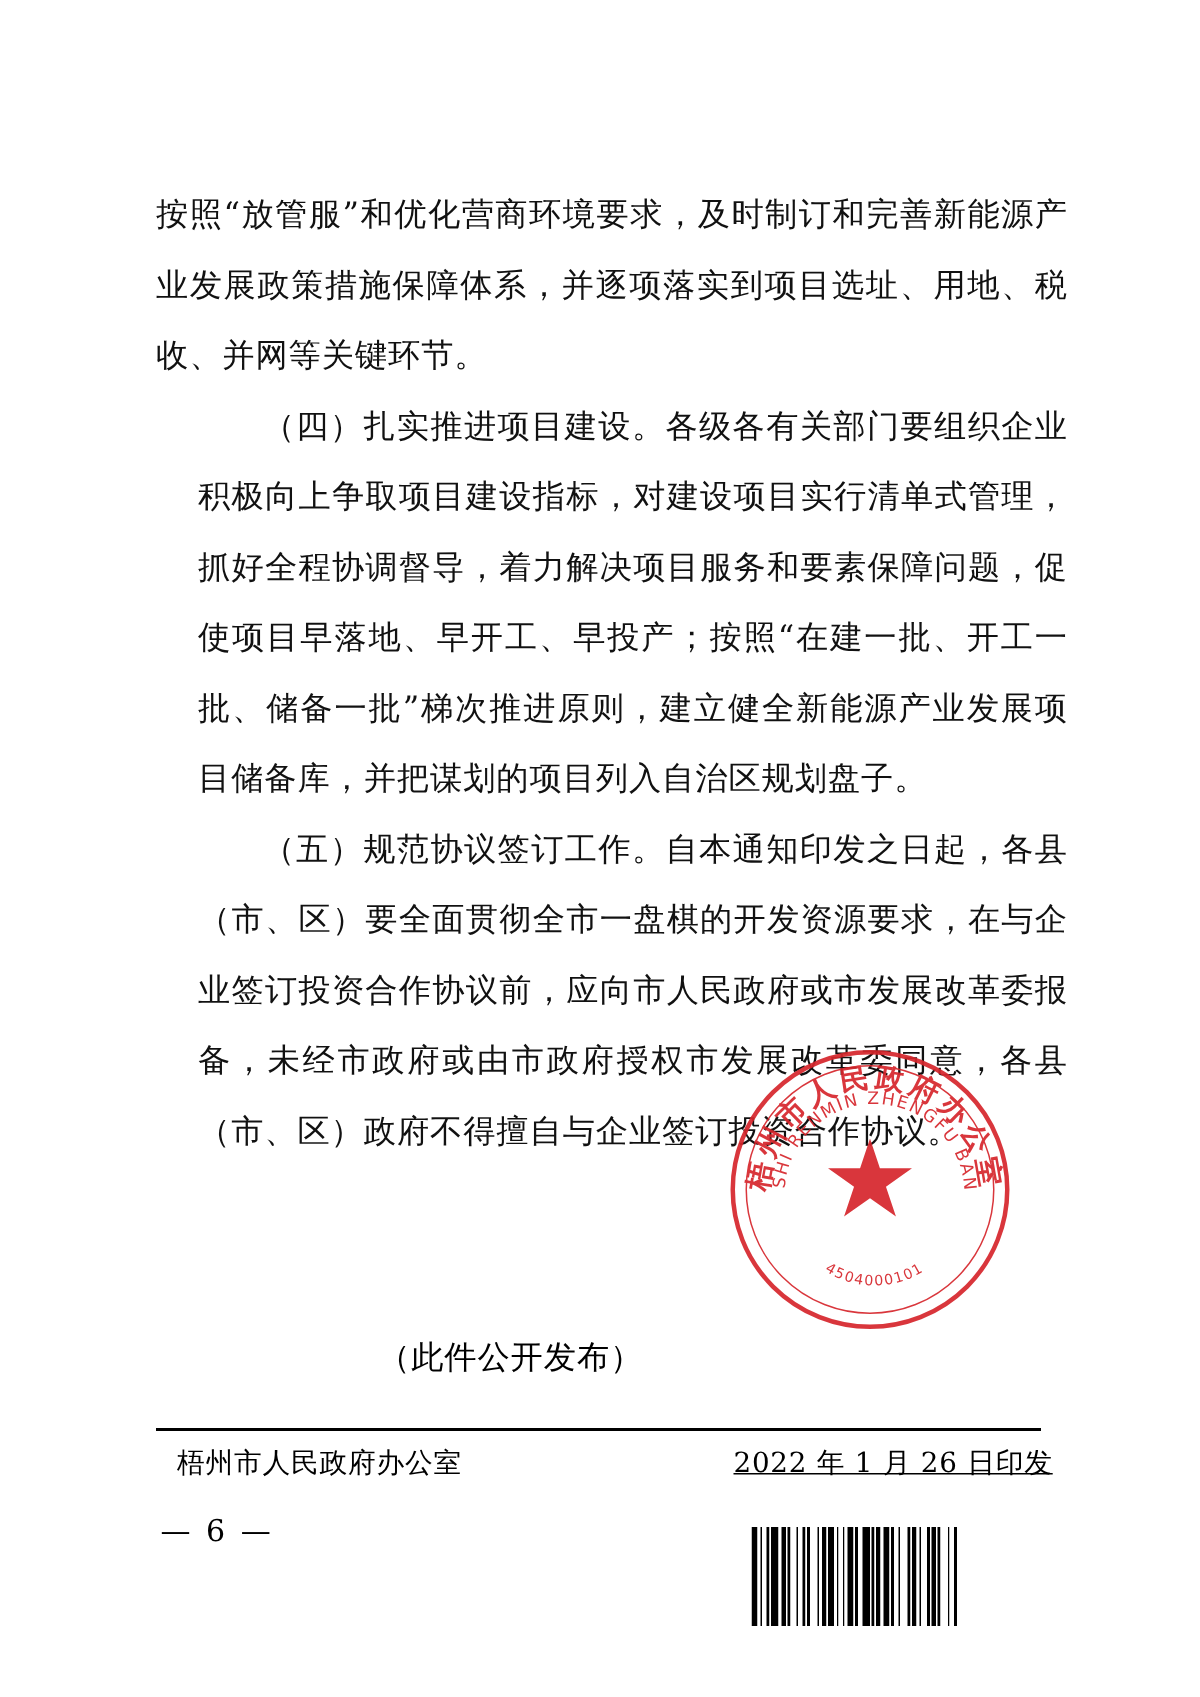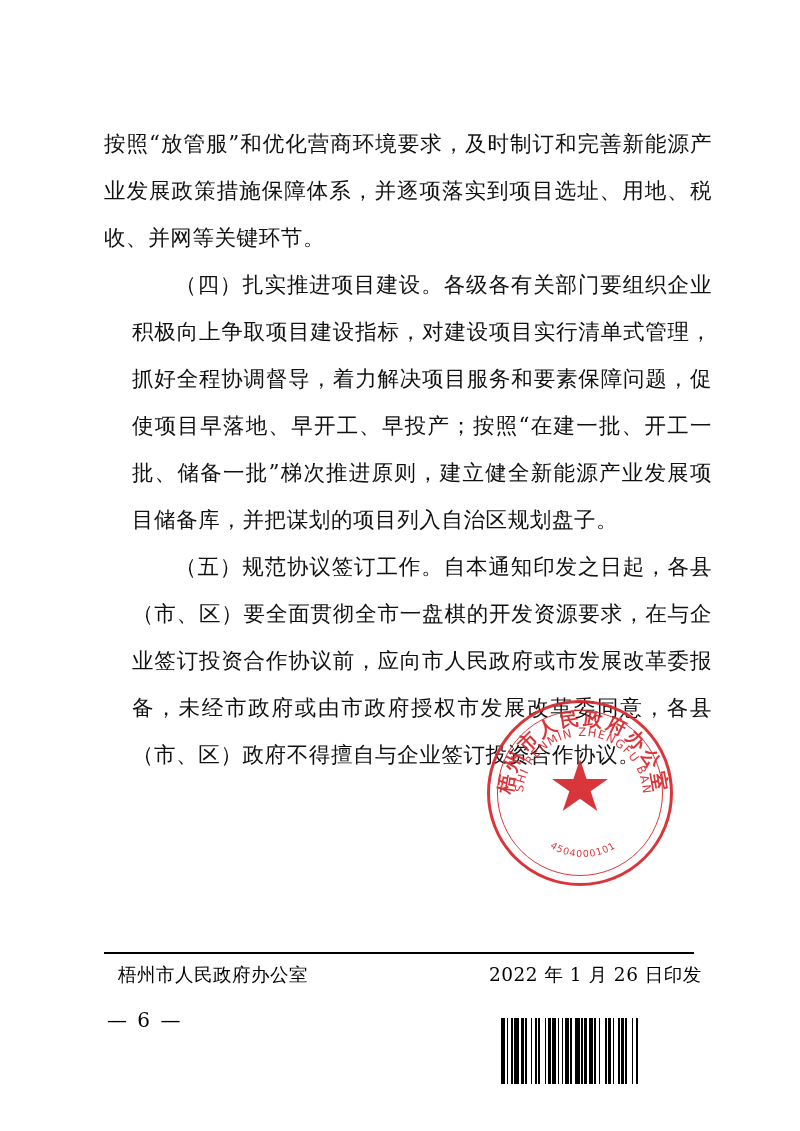--- a/index.html
+++ b/index.html
@@ -147,20 +147,21 @@
     letter-spacing: 0.5px;
     white-space: nowrap;
   }
   .footer-right {
     position: absolute;
     left: 385px;
     top: 0;
     font-size: 18.5px;
     letter-spacing: 0.5px;
     white-space: nowrap;
+    text-decoration: underline;
   }
   .page-number {
     position: absolute;
     left: 107px;
     top: 1008px;
     font-size: 20px;
     letter-spacing: 2px;
     white-space: nowrap;
   }
   .barcode {
@@ -206,20 +207,21 @@
         <text class="arc-py">
           <textPath href="#arcPy" startOffset="50%" text-anchor="middle">WUZHOU SHI RENMIN ZHENGFU BANGONGSHI</textPath>
         </text>
         <text class="arc-num">
           <textPath href="#arcBottom" startOffset="50%" text-anchor="middle">4504000101</textPath>
         </text>
       </svg>
       <div class="star"></div>
     </div>
 
+    <div class="public-note">（此件公开发布）</div>
   </div>
 
   <div class="footer-rule"></div>
 
   <div class="footer-row">
     <div class="footer-left">梧州市人民政府办公室</div>
     <div class="footer-right">2022 年 1 月 26 日印发</div>
   </div>
 
   <div class="page-number">— 6 —</div>

